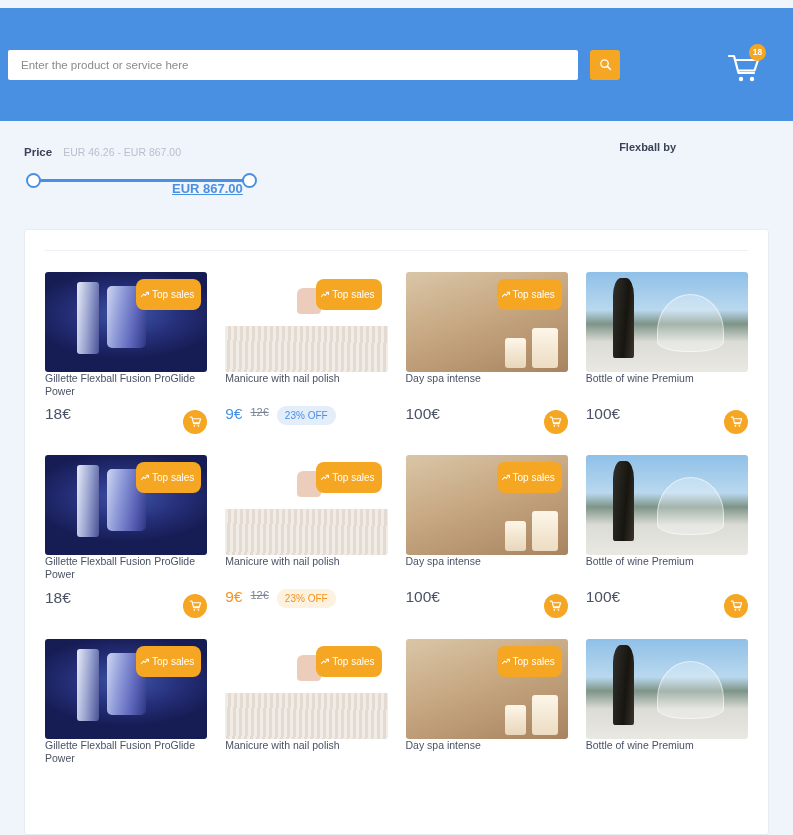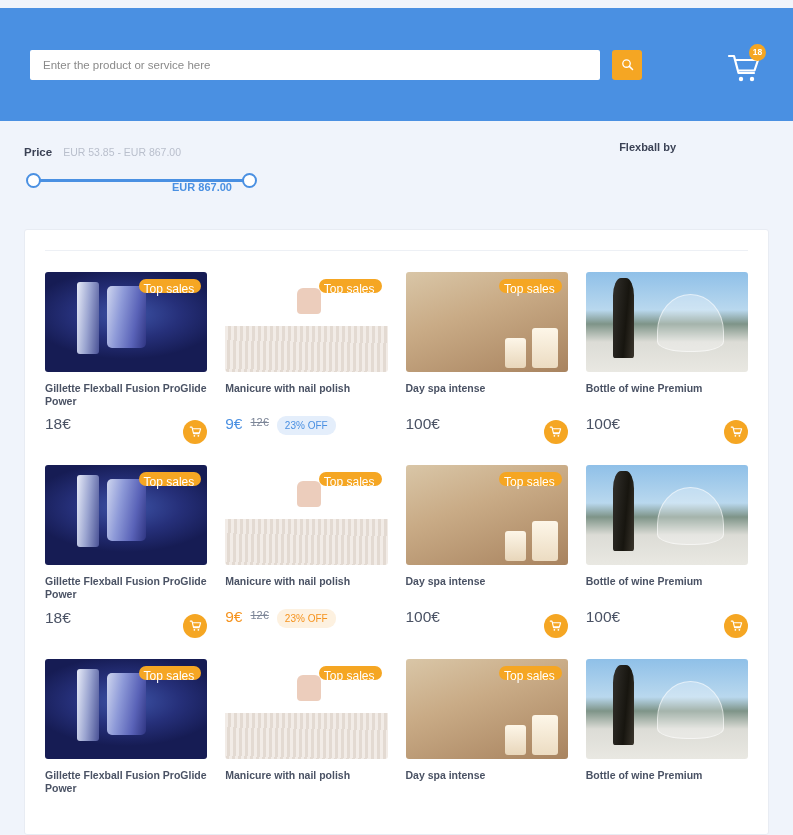--- a/index.html
+++ b/index.html
@@ -21,21 +21,21 @@
     width: 793px;
     height: 113px;
     background: #4a90e2;
     display: flex;
     align-items: center;
   }
 
   .search-wrap {
     display: flex;
     align-items: center;
-    margin-left: 30px;
+    margin-left: 8px;
   }
 
   .search-input {
     width: 570px;
     height: 30px;
     border: none;
     border-radius: 2px;
     background: #ffffff;
     padding: 0 13px;
     font-family: "Liberation Sans", sans-serif;
@@ -136,24 +136,25 @@
     border: 2.2px solid #4a90e2;
     cursor: pointer;
   }
   .handle-min { left: 2px; }
   .handle-max { left: 218px; }
 
   .slider-value {
     position: absolute;
     left: 172px;
     top: 60px;
-    font-size: 11px;
+    font-size: 13px;
     font-weight: bold;
     color: #4a90e2;
     white-space: nowrap;
+    text-decoration: underline;
   }
 
   .discount-filter {
     position: absolute;
     left: 303px;
     top: 171px;
     display: flex;
     align-items: center;
     gap: 10px;
     cursor: pointer;
@@ -242,41 +243,38 @@
     width: 100%;
     height: 100px;
     border-radius: 3px;
     overflow: hidden;
   }
 
   .top-badge {
     position: absolute;
     top: 7px;
     right: 6px;
-    height: 14px;
+    height: 31px;
     background: #f5a623;
     color: #ffffff;
-    font-size: 12px;
+    font-size: 10px;
     border-radius: 8px;
     display: flex;
     align-items: center;
     gap: 3px;
     padding: 0 7px 0 5px;
     white-space: nowrap;
     z-index: 2;
-    flex-direction: column;
   }
 
   .card-title {
-    margin-top: 10px;
     font-size: 10.5px;
     line-height: 1.25;
     color: #4a5264;
     min-height: 26px;
-    font-weight: bold;
   }
 
   .price-row-card {
     margin-top: 8px;
     display: flex;
     align-items: flex-start;
     gap: 8px;
     height: 28px;
   }
   .price-now {
@@ -426,21 +424,21 @@
       </svg>
     </span>
   </div>
 </div>
 
 <div class="filters">
 
   <div class="price-block">
     <div class="price-row">
       <span class="price-label">Price</span>
-      <span class="price-range-text">EUR 53.85 - EUR 867.00</span>
+      <span class="price-range-text">EUR 46.26 - EUR 867.00</span>
     </div>
     <div class="slider">
       <div class="slider-track"></div>
       <div class="slider-handle handle-min"></div>
       <div class="slider-handle handle-max"></div>
     </div>
   </div>
 
   <div class="slider-value">EUR 867.00</div>
 

